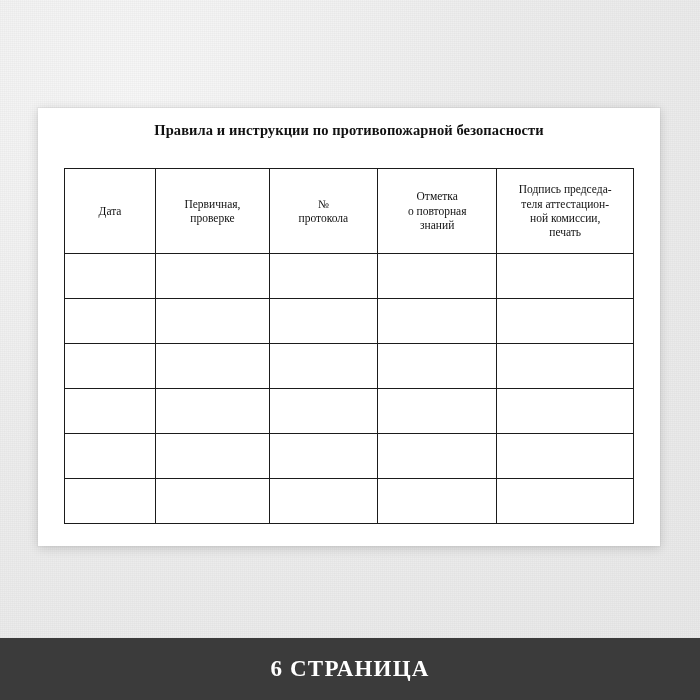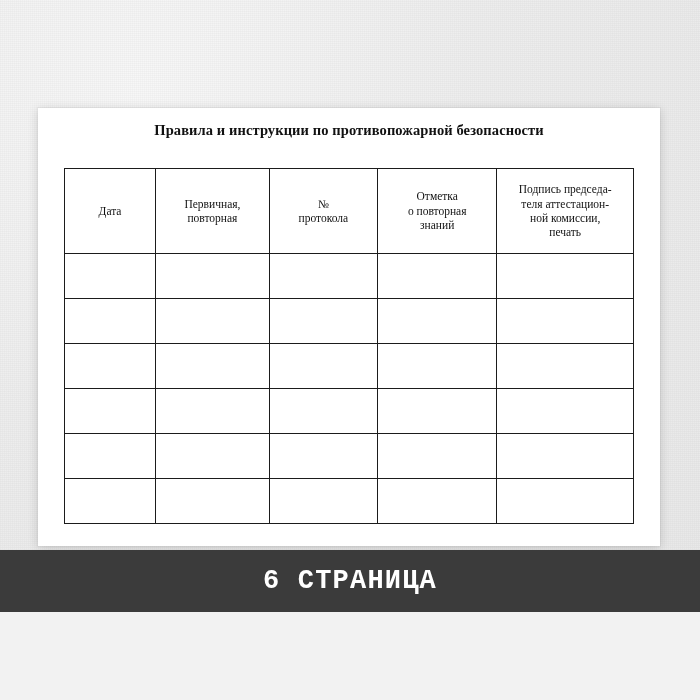--- a/index.html
+++ b/index.html
@@ -9,21 +9,21 @@
   body {
     width: 700px;
     height: 700px;
     font-family: "Liberation Serif", serif;
     background: #f2f2f2;
     overflow: hidden;
   }
   .scene {
     position: relative;
     width: 700px;
-    height: 612px;
+    height: 700px;
     background:
       radial-gradient(circle at 20% 15%, #f7f7f7 0%, #ededed 45%, #e8e8e8 100%);
   }
   
   .scene::before {
     content: "";
     position: absolute;
     inset: 0;
     background-image:
       repeating-linear-gradient(0deg, rgba(0,0,0,0.018) 0px, rgba(0,0,0,0.018) 1px, rgba(255,255,255,0.018) 1px, rgba(255,255,255,0.018) 2px),
@@ -91,23 +91,23 @@
     bottom: 0;
     width: 700px;
     height: 62px;
     background: #3b3b3b;
     display: flex;
     align-items: center;
     justify-content: center;
   }
   .footer-bar .label {
     color: #ffffff;
-    font-family: Liberation Mono, monospace;
+    font-family: Liberation Serif, serif;
     font-weight: bold;
-    font-size: 27px;
+    font-size: 23px;
     letter-spacing: 1.2px;
   }
   .nowrap { white-space: pre-line; }
 </style>
 </head>
 <body>
 
 <div class="scene">
 
   <div class="sheet">
@@ -120,21 +120,21 @@
           <col class="c1">
             <col class="c2">
             <col class="c3">
             <col class="c4">
             <col class="c5">
         </colgroup>
         <thead>
           <tr>
             <th class="nowrap">Дата</th>
             <th class="nowrap">Первичная,
-повторная</th>
+проверке</th>
             <th class="nowrap">№
 протокола</th>
             <th class="nowrap">Отметка
 о повторная
 знаний</th>
             <th class="nowrap">Подпись председа-
 теля аттестацион-
 ной комиссии,
 печать</th>
           </tr>

